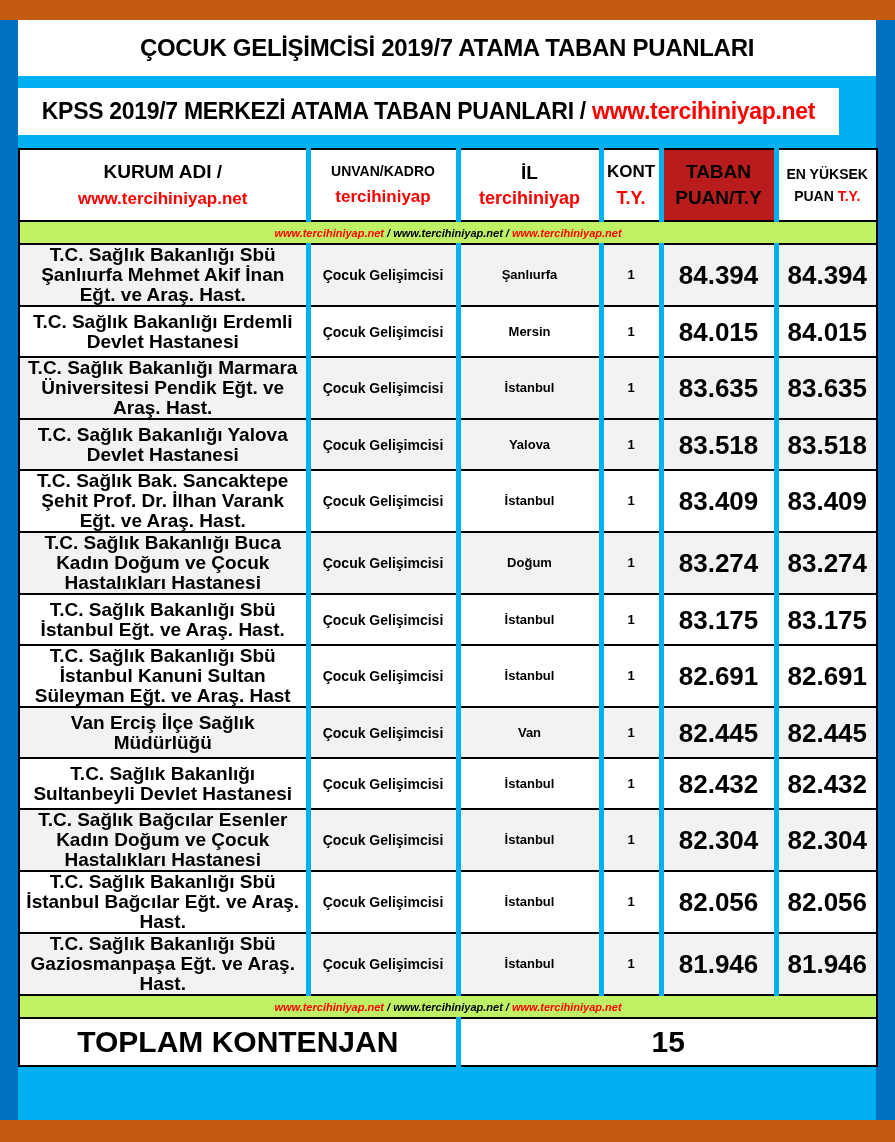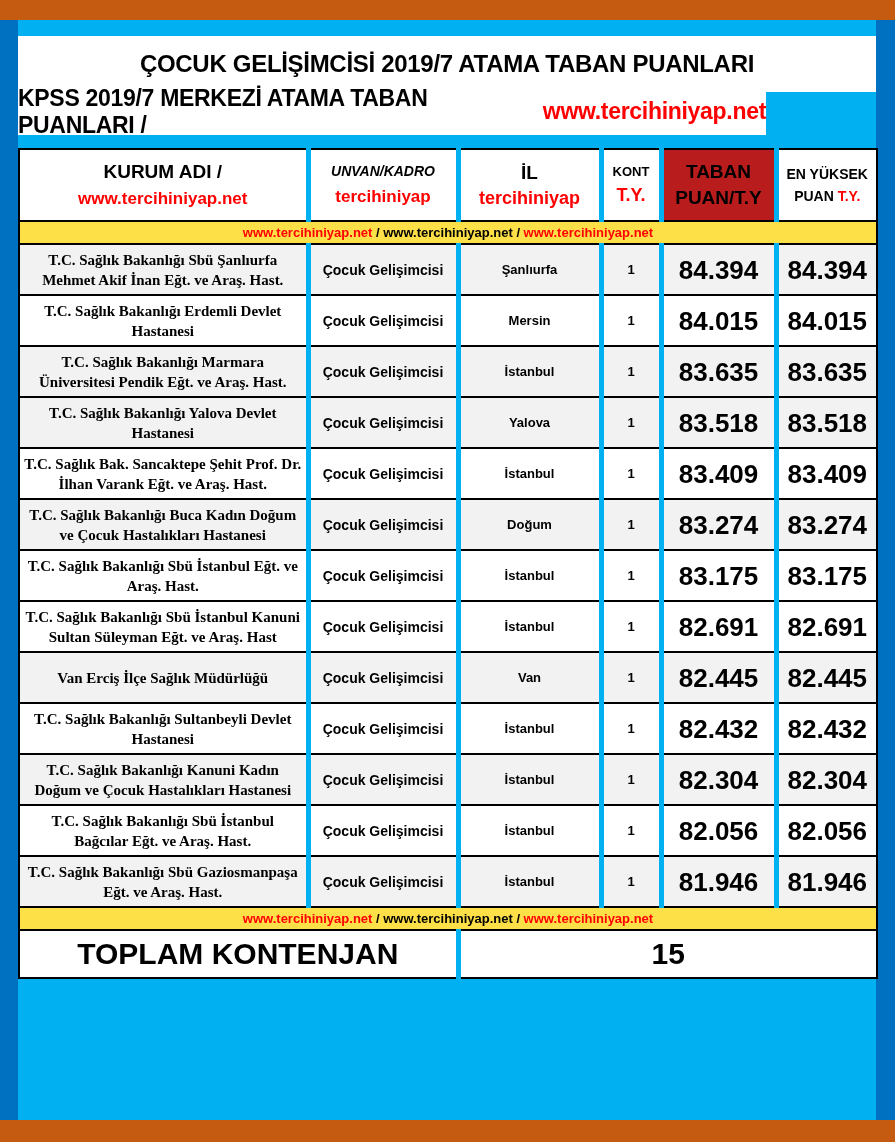--- a/index.html
+++ b/index.html
@@ -8,50 +8,50 @@
     background: #0070c0;
     font-family: "Liberation Sans", "DejaVu Sans", sans-serif;
     color: #000;
   }
   .top-bar { position: absolute; left: 0; top: 0; width: 895px; height: 20px; background: #c55a11; }
   .bottom-bar { position: absolute; left: 0; top: 1120px; width: 895px; height: 22px; background: #c55a11; }
   .sheet { position: absolute; left: 18px; top: 20px; width: 858px; height: 1100px; background: #00b0f0; }
 
   .title-row { position: absolute; left: 0; top: 0; width: 858px; height: 56px; background: #fff;
     display: flex; align-items: center; justify-content: center;
-    font-weight: bold; font-size: 24px; letter-spacing: -0.3px; margin-top: 16px; }
-  .subtitle-row { position: absolute; left: 0; top: 68px; width: 748px; height: 47px; background: #fff;
+    font-weight: bold; font-size: 24px; letter-spacing: -0.3px; }
+  .subtitle-row { position: absolute; left: 0; top: 68px; width: 821px; height: 47px; background: #fff;
     display: flex; align-items: center; justify-content: center;
     font-weight: bold; font-size: 23px; letter-spacing: -0.3px; }
   .red { color: #ff0000; }
 
   table.grid { position: absolute; left: 0; top: 128px; width: 858px; border-collapse: collapse; table-layout: fixed; }
   table.grid td { border: 2px solid #000; padding: 0; text-align: center; vertical-align: middle; font-weight: bold; }
   .sepL { border-left: 5px solid #00b0f0 !important; }
 
   .hdr td { height: 70px; background: #fff; }
   .hdr .c1 .l1 { font-size: 19px; }
   .hdr .c1 .l2 { font-size: 17px; color: #ff0000; margin-top: 6px; }
-  .hdr .c2 .l1 { font-size: 14px; font-style: italic; }
+  .hdr .c2 .l1 { font-size: 14px; }
   .hdr .c2 .l2 { font-size: 17px; color: #ff0000; margin-top: 8px; }
   .hdr .c3 .l1 { font-size: 19px; }
   .hdr .c3 .l2 { font-size: 18px; color: #ff0000; margin-top: 4px; }
-  .hdr .c4 .l1 { font-size: 13px; }
+  .hdr .c4 .l1 { font-size: 17px; }
   .hdr .c4 .l2 { font-size: 18px; color: #ff0000; margin-top: 6px; }
   .hdr .c5 { background: #b91c1c; }
   .hdr .c5 .l1, .hdr .c5 .l2 { font-size: 19px; line-height: 26px; }
   .hdr .c6 .l1 { font-size: 14px; margin-bottom: 6px; }
   .hdr .c6 .l2 { font-size: 14px; }
 
-  .wm td { height: 21px; background: #fde047; font-size: 13px; white-space: nowrap; }
+  .wm td { height: 21px; background: #bef264; font-size: 11px; white-space: nowrap; font-style: italic; }
 
   .row td { height: 49px; font-size: 13px; line-height: 20px; }
   .row.odd td { background: #f2f2f2; }
   .row.even td { background: #fff; }
-  .row .cname { font-size: 15px; padding: 0 4px; font-family: Liberation Serif, serif; }
+  .row .cname { font-size: 19px; padding: 0 4px; }
   .row .cunvan { font-size: 14px; }
   .row .cil { font-size: 13px; }
   .row .ckont { font-size: 13px; }
   .row .cscore { font-size: 26px; }
 
   .total td { height: 46px; background: #fff; font-size: 30px; }
 </style>
 </head>
 <body>
 
@@ -179,21 +179,21 @@
   </tr>
         <tr class="row even">
     <td class="cname">T.C. Sağlık Bakanlığı Sultanbeyli Devlet Hastanesi</td>
     <td class="cunvan sepL">Çocuk Gelişimcisi</td>
     <td class="cil sepL">İstanbul</td>
     <td class="ckont sepL">1</td>
     <td class="cscore sepL">82.432</td>
     <td class="cscore sepL">82.432</td>
   </tr>
         <tr class="row odd">
-    <td class="cname">T.C. Sağlık Bakanlığı Kanuni Kadın Doğum ve Çocuk Hastalıkları Hastanesi</td>
+    <td class="cname">T.C. Sağlık Bağcılar Esenler Kadın Doğum ve Çocuk Hastalıkları Hastanesi</td>
     <td class="cunvan sepL">Çocuk Gelişimcisi</td>
     <td class="cil sepL">İstanbul</td>
     <td class="ckont sepL">1</td>
     <td class="cscore sepL">82.304</td>
     <td class="cscore sepL">82.304</td>
   </tr>
         <tr class="row even">
     <td class="cname">T.C. Sağlık Bakanlığı Sbü İstanbul Bağcılar Eğt. ve Araş. Hast.</td>
     <td class="cunvan sepL">Çocuk Gelişimcisi</td>
     <td class="cil sepL">İstanbul</td>

